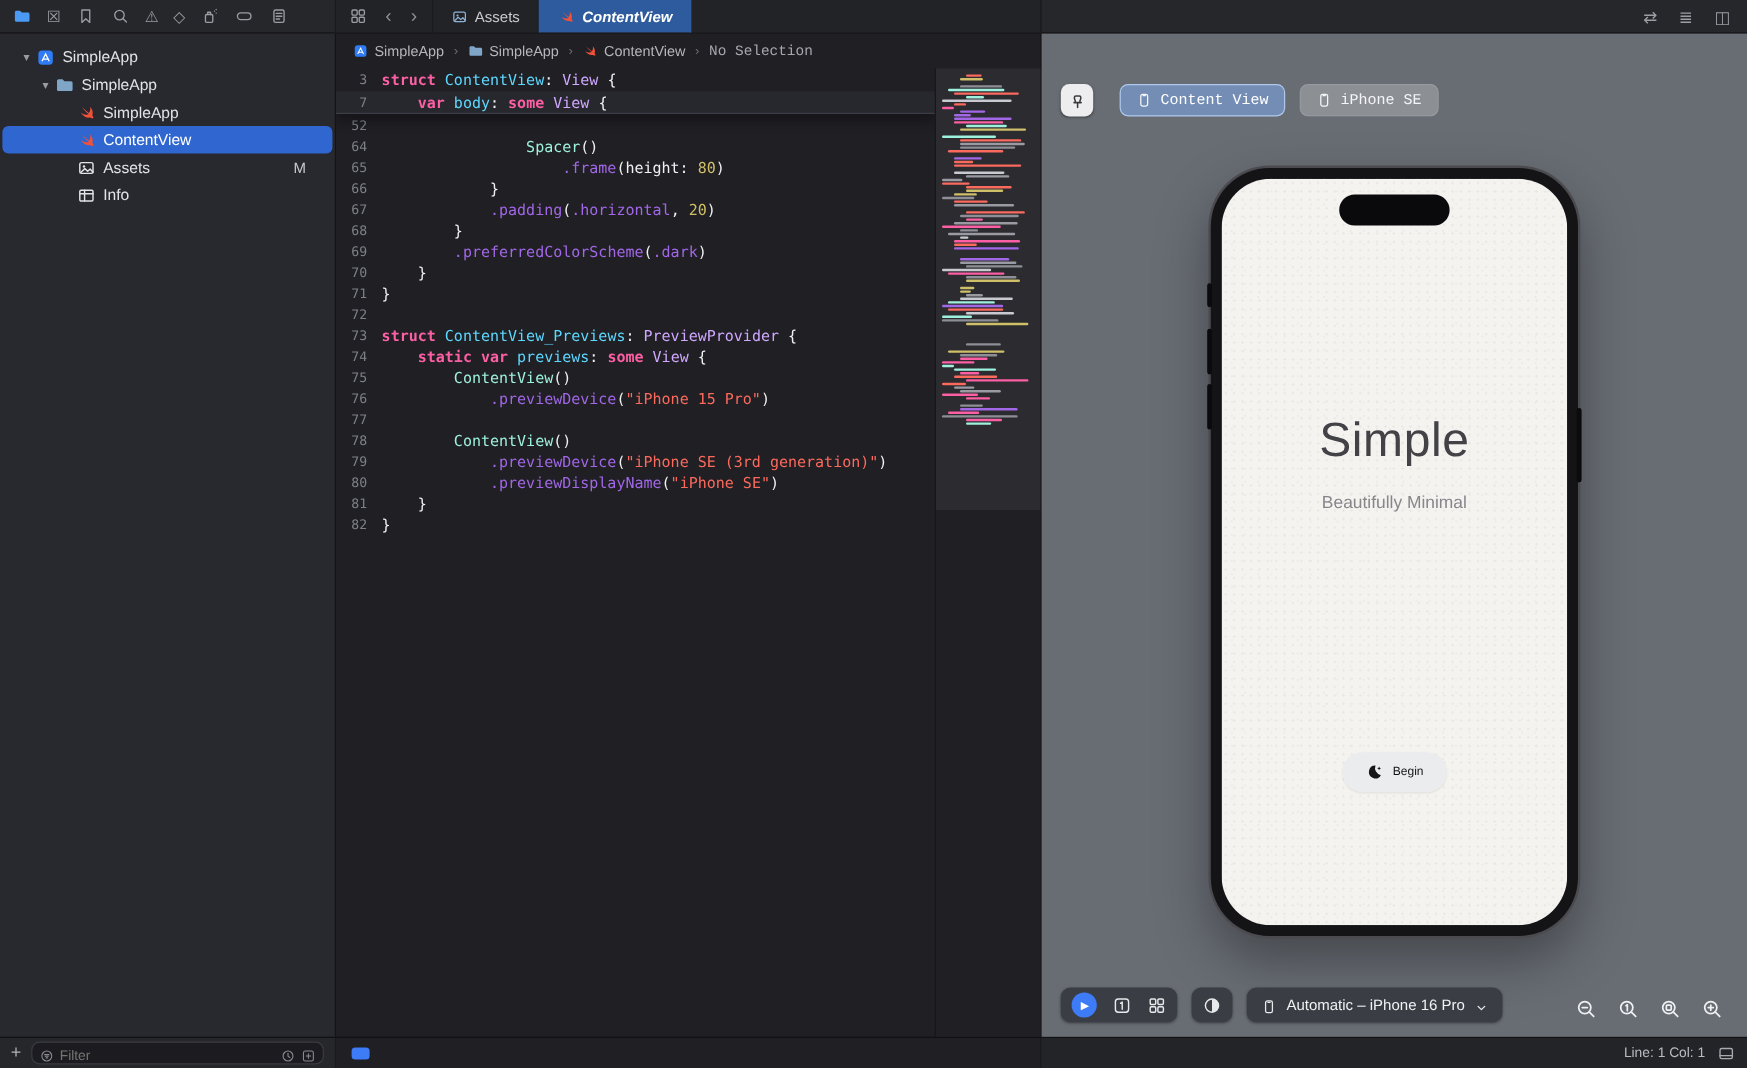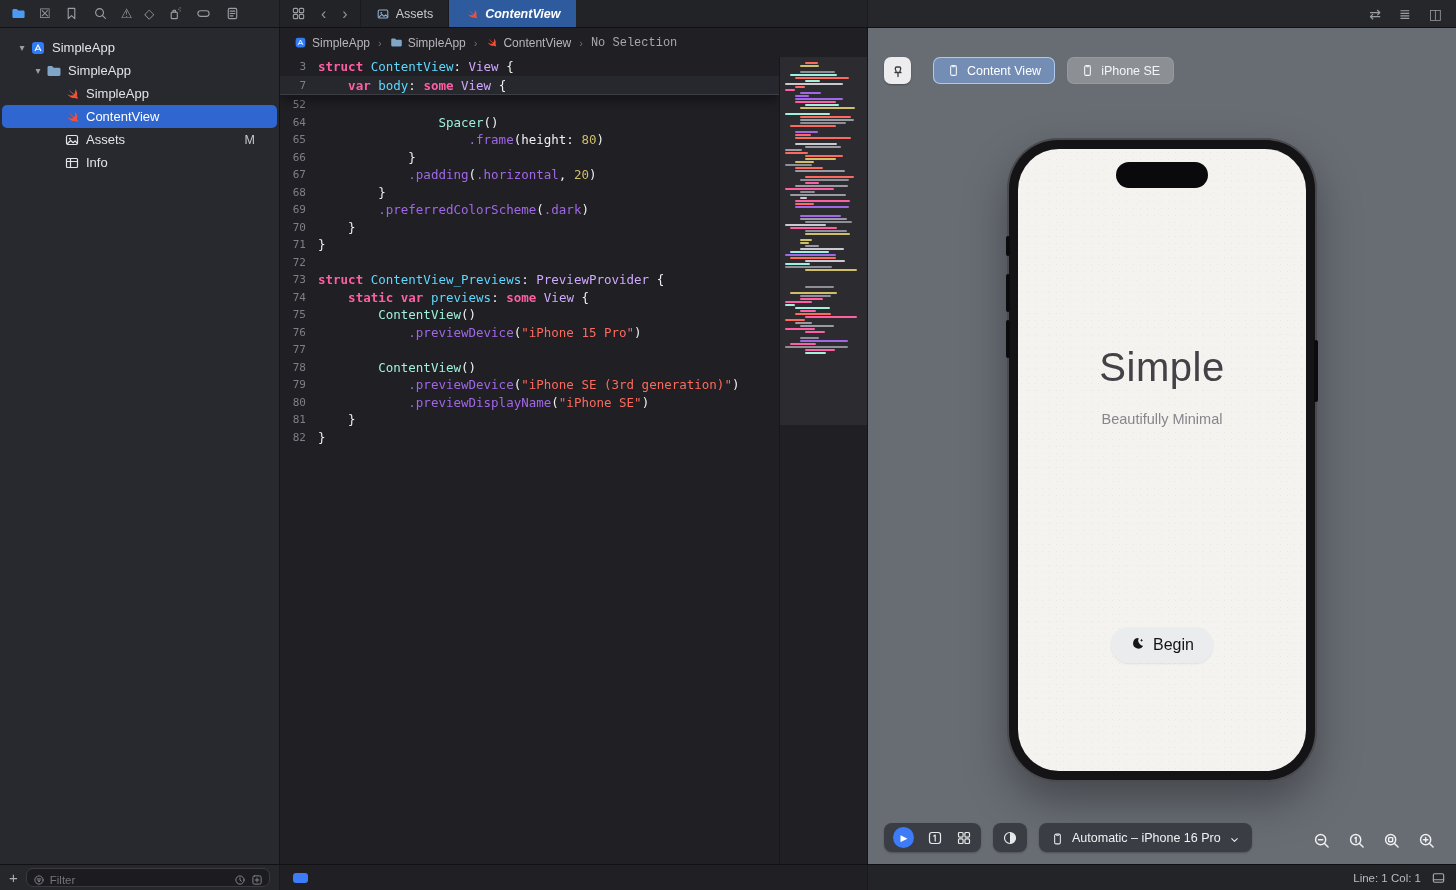--- a/index.html
+++ b/index.html
@@ -62,40 +62,40 @@
   .s{color:#fc6a5d;}
   .n{color:#d0bf69;}
   .p{color:#eff0f2;}
   .code-lines{padding-top:39px;}
   .minimap{width:88px;flex:0 0 88px;position:relative;border-left:1px solid #17171a;background:#1f1f24;}
   .mm-viewport{position:absolute;top:0;left:0;right:0;height:368px;background:rgba(255,255,255,.055);}
   .mm-bar{position:absolute;height:2px;border-radius:1px;}
 
   
   .canvas{flex:1;background:#686d74;position:relative;overflow:hidden;}
-  .canvas-top{position:absolute;top:29px;left:16px;display:flex;gap:22px;}
+  .canvas-top{position:absolute;top:42px;left:16px;display:flex;gap:22px;font-family:Liberation Mono, monospace;}
   .pin-btn{width:27px;height:27px;border-radius:7px;background:#ededef;display:flex;align-items:center;justify-content:center;box-shadow:0 1px 2px rgba(0,0,0,.3);}
   .pin-btn svg{width:16px;height:16px;}
   .mode-group{display:flex;gap:12px;}
   .mode-btn{height:27px;display:flex;align-items:center;gap:7px;padding:0 13px;border-radius:7px;font-size:12.5px;color:#fff;}
   .mode-btn.selected{background:rgba(122,161,219,.62);border:1px solid rgba(186,212,248,.85);}
   .mode-btn.plain{background:rgba(255,255,255,.24);border:1px solid rgba(255,255,255,.10);color:#f4f5f7;}
   .mode-btn .micon{width:13px;height:13px;display:flex;color:rgba(255,255,255,.92);}
   .mode-btn .micon svg{width:13px;height:13px;}
 
   
   .phone{position:absolute;left:50%;top:112px;transform:translateX(-50%);width:306px;height:640px;background:#141417;border-radius:49px;box-shadow:0 0 0 2px #4a4a4f,0 20px 45px rgba(0,0,0,.35);}
   .side-btn{position:absolute;width:4px;background:#0b0b0d;border-radius:2px;}
   .screen{position:absolute;inset:9px;border-radius:41px;overflow:hidden;background:#f4f3f0;
     background-image:radial-gradient(#e9e7e3 .8px,transparent .8px),radial-gradient(#edebe7 .7px,transparent .7px);
     background-size:7px 7px,11px 11px;background-position:0 0,3px 5px;}
   .island{position:absolute;top:13px;left:50%;transform:translateX(-50%);width:92px;height:26px;background:#0a0a0c;border-radius:14px;}
   .phone-title{position:absolute;top:196px;width:100%;text-align:center;font-size:40px;font-weight:300;letter-spacing:.5px;color:#434347;}
   .phone-subtitle{position:absolute;top:262px;width:100%;text-align:center;font-size:14.5px;color:#86868b;}
-  .begin-btn{position:absolute;top:478px;left:50%;transform:translateX(-50%);display:flex;gap:8px;padding:9px 19px;border-radius:19px;background:#ebecee;box-shadow:0 1px 2px rgba(0,0,0,.08);font-size:16px;color:#141416;}
+  .begin-btn{position:absolute;top:478px;left:50%;transform:translateX(-50%);display:flex;align-items:center;gap:8px;padding:9px 19px;border-radius:19px;background:#ebecee;box-shadow:0 1px 2px rgba(0,0,0,.08);font-size:10px;color:#141416;}
   .begin-btn .micon{width:15px;height:15px;display:flex;}
   .begin-btn .micon svg{width:15px;height:15px;}
 
   
   .canvas-controls{position:absolute;left:16px;bottom:12px;display:flex;align-items:center;gap:12px;}
   .ctrl-pill{height:29px;background:#3a3e44;border-radius:8px;display:flex;align-items:center;gap:13px;padding:0 9px;box-shadow:0 1px 2px rgba(0,0,0,.25);}
   .play-btn{width:21px;height:21px;border-radius:50%;background:#3d7bf7;display:flex;align-items:center;justify-content:center;color:#fff;font-size:9px;padding-left:1px;}
   .cicon{width:16px;height:16px;color:#e8e9eb;display:flex;}
   .cicon svg{width:16px;height:16px;}
   .device-pill{font-size:12.5px;color:#f0f1f3;gap:8px;padding:0 12px;}

